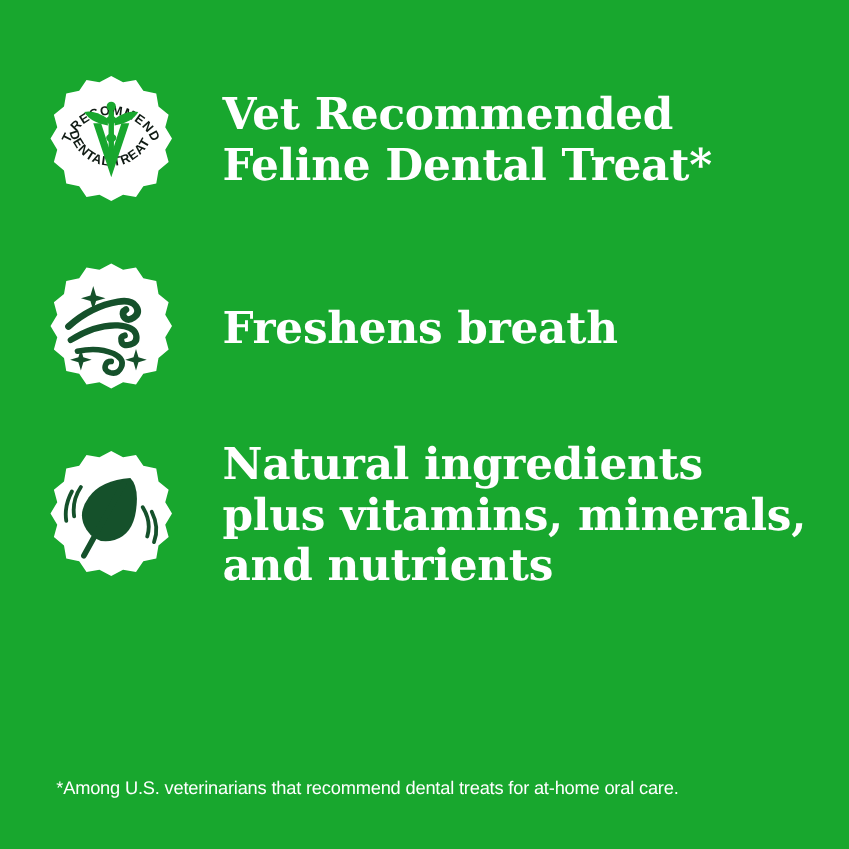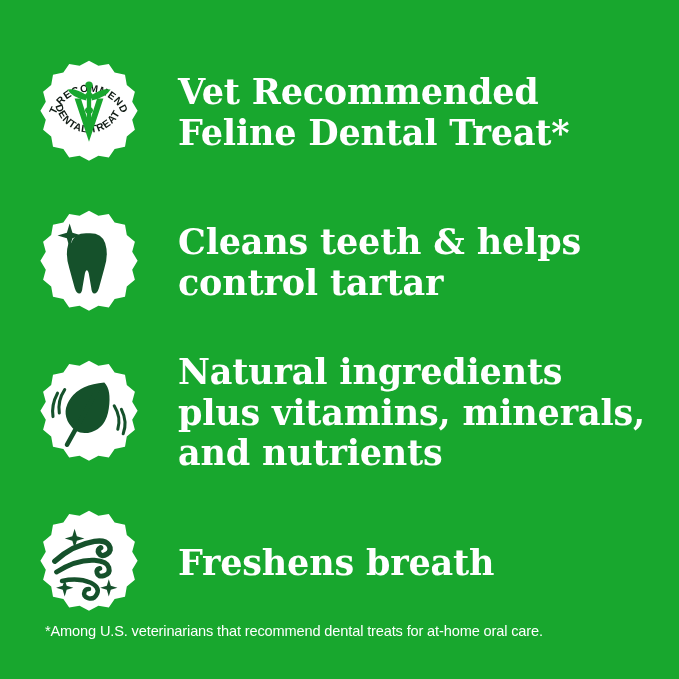--- a/index.html
+++ b/index.html
@@ -125,49 +125,46 @@
             </g>
           </svg>
         </div>
       </div>
       <div class="text-cell">
         <p class="feature-text">Vet Recommended
 Feline Dental Treat*</p>
       </div>
     </div>
 
+
     <div class="feature-row">
       <div class="icon-cell">
         <div class="badge-wrap">
           <svg viewBox="0 0 120 120" xmlns="http://www.w3.org/2000/svg">
             <path d="M60 2
                      L70.5 7.5 L82 5.5 L88.5 15 L100 17.5 L102 29 L111 36.5 L108 47.5
                      L114 57.5 L108 67.5 L111 78.5 L102 86 L100 97.5 L88.5 100 L82 109.5
                      L70.5 107.5 L60 113 L49.5 107.5 L38 109.5 L31.5 100 L20 97.5
                      L18 86 L9 78.5 L12 67.5 L6 57.5 L12 47.5 L9 36.5 L18 29 L20 17.5
                      L31.5 15 L38 5.5 L49.5 7.5 Z" fill="#ffffff"></path>
+            <g fill="none" stroke="#15512b" stroke-linecap="round">
+              <path d="M22 58 q20 -18 44 -22 q12 -2 16 4 q4 6 -2 10 q-6 4 -9 -1 q-2 -4 2 -6" stroke-width="6"></path>
+              <path d="M24 70 q22 -14 42 -13 q14 1 16 8 q2 7 -5 9 q-7 2 -8 -3 q-1 -4 3 -5" stroke-width="5.5"></path>
+              <path d="M30 80 q18 -4 32 2 q10 5 7 12 q-3 7 -10 5 q-6 -2 -4 -7 q1 -3 5 -3" stroke-width="5"></path>
+            </g>
             <g fill="#15512b">
-              <path d="M40 38
-                       q4 -12 19 -11
-                       q15 -1 19 11
-                       q4 13 -1 28
-                       q-3 11 -6 22
-                       q-2 6 -5 6
-                       q-3 0 -3.6 -7
-                       l-2.6 -15 q-0.8 -4 -2.2 -4 q-1.4 0 -2.2 4
-                       l-2.6 15 q-0.6 7 -3.6 7 q-3 0 -5 -6
-                       q-3 -11 -6 -22 q-5 -15 -1 -28 Z"></path>
-              <path d="M38.5 16 l3.1 10.4 l10.4 3.1 l-10.4 3.1 l-3.1 10.4 l-3.1 -10.4 l-10.4 -3.1 l10.4 -3.1 Z"></path>
+              <path d="M44 22 l2.5 8.4 l8.4 2.5 l-8.4 2.5 l-2.5 8.4 l-2.5 -8.4 l-8.4 -2.5 l8.4 -2.5 Z"></path>
+              <path d="M33 78 l2.2 7.4 l7.4 2.2 l-7.4 2.2 l-2.2 7.4 l-2.2 -7.4 l-7.4 -2.2 l7.4 -2.2 Z"></path>
+              <path d="M82 78 l2.2 7.4 l7.4 2.2 l-7.4 2.2 l-2.2 7.4 l-2.2 -7.4 l-7.4 -2.2 l7.4 -2.2 Z"></path>
             </g>
           </svg>
         </div>
       </div>
       <div class="text-cell">
-        <p class="feature-text">Cleans teeth &amp; helps
-control tartar</p>
+        <p class="feature-text">Freshens breath</p>
       </div>
     </div>
 
     <div class="feature-row">
       <div class="icon-cell">
         <div class="badge-wrap">
           <svg viewBox="0 0 120 120" xmlns="http://www.w3.org/2000/svg">
             <path d="M60 2
                      L70.5 7.5 L82 5.5 L88.5 15 L100 17.5 L102 29 L111 36.5 L108 47.5
                      L114 57.5 L108 67.5 L111 78.5 L102 86 L100 97.5 L88.5 100 L82 109.5
@@ -192,45 +189,17 @@
           </svg>
         </div>
       </div>
       <div class="text-cell">
         <p class="feature-text">Natural ingredients
 plus vitamins, minerals,
 and nutrients</p>
       </div>
     </div>
 
-    <div class="feature-row">
-      <div class="icon-cell">
-        <div class="badge-wrap">
-          <svg viewBox="0 0 120 120" xmlns="http://www.w3.org/2000/svg">
-            <path d="M60 2
-                     L70.5 7.5 L82 5.5 L88.5 15 L100 17.5 L102 29 L111 36.5 L108 47.5
-                     L114 57.5 L108 67.5 L111 78.5 L102 86 L100 97.5 L88.5 100 L82 109.5
-                     L70.5 107.5 L60 113 L49.5 107.5 L38 109.5 L31.5 100 L20 97.5
-                     L18 86 L9 78.5 L12 67.5 L6 57.5 L12 47.5 L9 36.5 L18 29 L20 17.5
-                     L31.5 15 L38 5.5 L49.5 7.5 Z" fill="#ffffff"></path>
-            <g fill="none" stroke="#15512b" stroke-linecap="round">
-              <path d="M22 58 q20 -18 44 -22 q12 -2 16 4 q4 6 -2 10 q-6 4 -9 -1 q-2 -4 2 -6" stroke-width="6"></path>
-              <path d="M24 70 q22 -14 42 -13 q14 1 16 8 q2 7 -5 9 q-7 2 -8 -3 q-1 -4 3 -5" stroke-width="5.5"></path>
-              <path d="M30 80 q18 -4 32 2 q10 5 7 12 q-3 7 -10 5 q-6 -2 -4 -7 q1 -3 5 -3" stroke-width="5"></path>
-            </g>
-            <g fill="#15512b">
-              <path d="M44 22 l2.5 8.4 l8.4 2.5 l-8.4 2.5 l-2.5 8.4 l-2.5 -8.4 l-8.4 -2.5 l8.4 -2.5 Z"></path>
-              <path d="M33 78 l2.2 7.4 l7.4 2.2 l-7.4 2.2 l-2.2 7.4 l-2.2 -7.4 l-7.4 -2.2 l7.4 -2.2 Z"></path>
-              <path d="M82 78 l2.2 7.4 l7.4 2.2 l-7.4 2.2 l-2.2 7.4 l-2.2 -7.4 l-7.4 -2.2 l7.4 -2.2 Z"></path>
-            </g>
-          </svg>
-        </div>
-      </div>
-      <div class="text-cell">
-        <p class="feature-text">Freshens breath</p>
-      </div>
-    </div>
-
   </div>
 
   <p class="footnote">*Among U.S. veterinarians that recommend dental treats for at-home oral care.</p>
 
 </div>
 
 </body></html>

